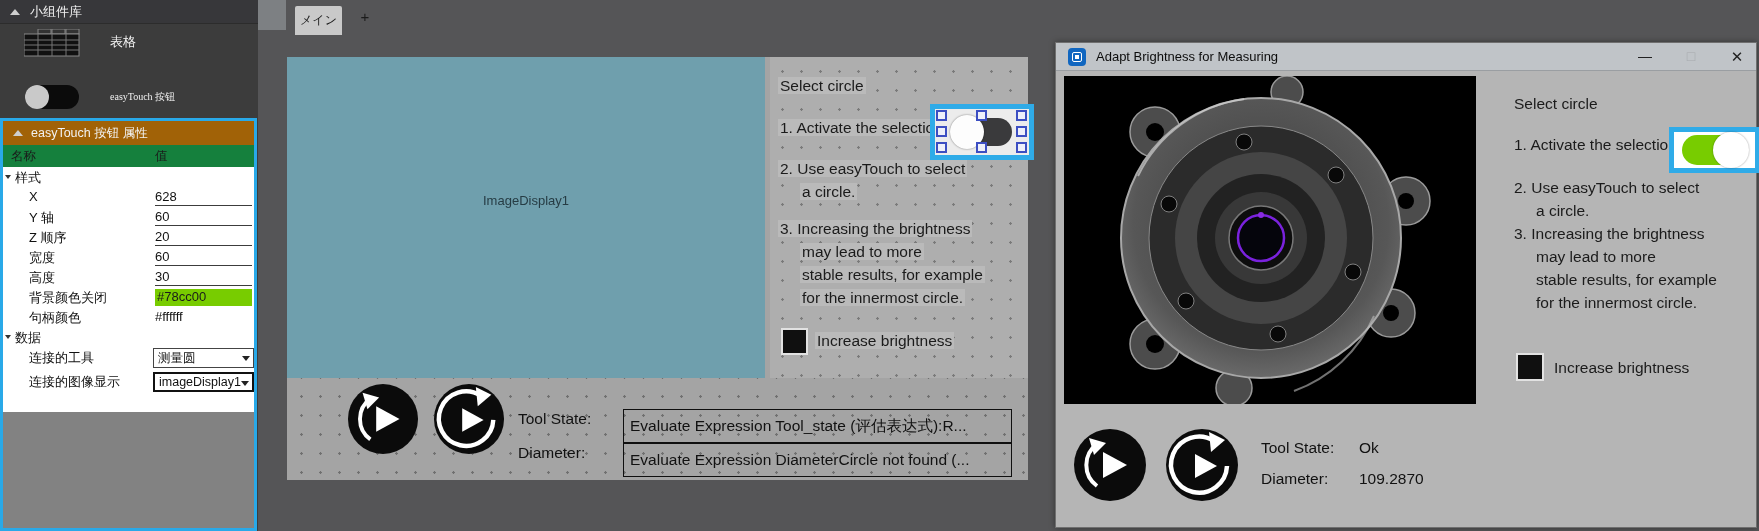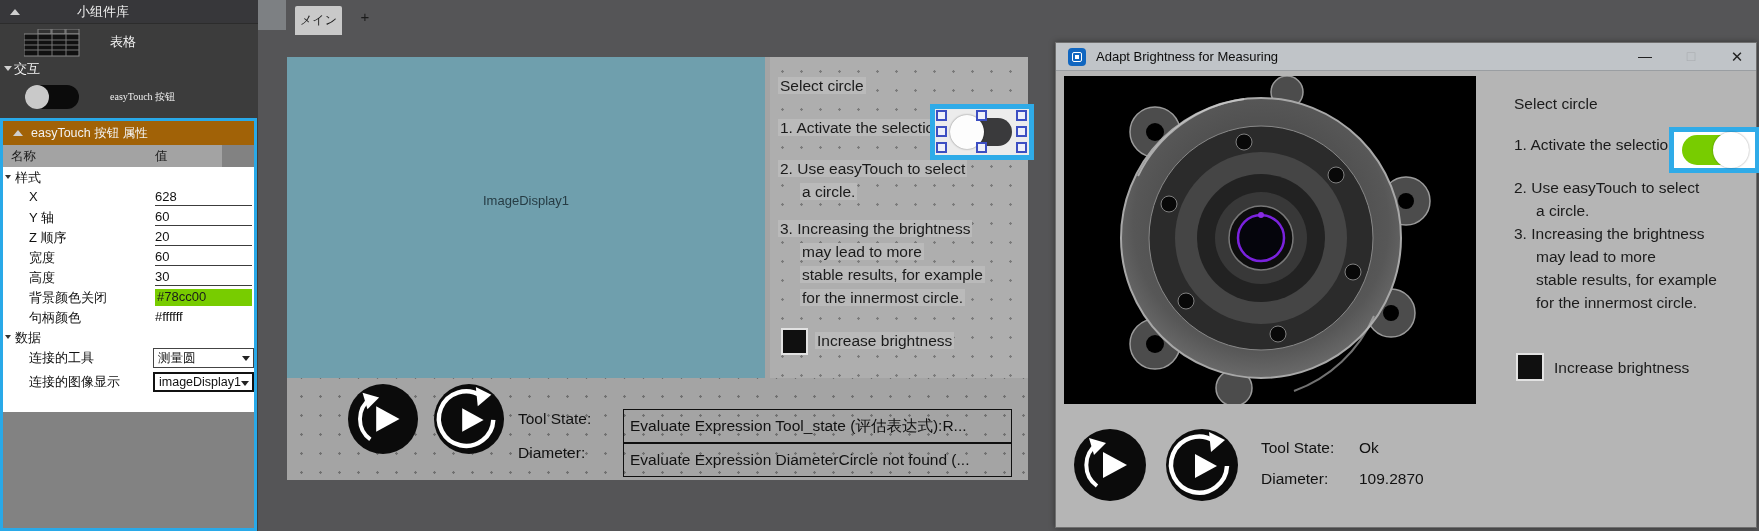--- a/index.html
+++ b/index.html
@@ -2,40 +2,40 @@
 <html><head>
 <meta charset="utf-8">
 <style>
   * { margin:0; padding:0; box-sizing:border-box; }
   html,body { background:#555557; }
   body { font-family:"Liberation Sans", sans-serif; }
   .screen { position:relative; width:1759px; height:531px; overflow:hidden; background:#555557; }
 
   
   .left-panel { position:absolute; left:0; top:0; width:258px; height:531px; background:#3c3c3c; }
-  .lib-header { position:absolute; left:0; top:0; width:258px; height:24px; background:#37373a; color:#f0f0f0; font-size:13px; line-height:24px; border-bottom:1px solid #2c2c2c;padding-left:47px; }
+  .lib-header { position:absolute; left:0; top:0; width:258px; height:24px; background:#37373a; color:#f0f0f0; font-size:13px; line-height:24px; border-bottom:1px solid #2c2c2c; }
   .lib-header .txt { margin-left:30px; }
   .tri-up { position:absolute; left:10px; top:9px; width:0; height:0; border-left:5px solid transparent; border-right:5px solid transparent; border-bottom:6px solid #cfcfcf; }
   .lib-item-table { position:absolute; left:0; top:27px; width:258px; height:30px; }
   .lib-item-table .lbl { position:absolute; left:110px; top:6px; color:#f2f2f2; font-size:13px; }
   .table-icon { position:absolute; left:24px; top:2px; }
   .lib-section { position:absolute; left:0; top:60px; width:258px; height:18px; color:#f2f2f2; font-size:13px; }
   .lib-section .txt { margin-left:14px; }
   .chev-dn { position:absolute; left:4px; top:6px; width:0; height:0; border-left:4px solid transparent; border-right:4px solid transparent; border-top:5px solid #cfcfcf; }
   .lib-item-toggle { position:absolute; left:0; top:82px; width:258px; height:32px; }
   .lib-item-toggle .lbl { position:absolute; left:110px; top:8px; color:#f2f2f2; font-size:10px;font-family:Liberation Serif, serif; }
   .lib-toggle-pill { position:absolute; left:25px; top:3px; width:54px; height:24px; background:#0b0b0b; border-radius:12px; }
   .lib-toggle-knob { position:absolute; left:0px; top:0px; width:24px; height:24px; background:#c9c9c9; border-radius:50%; }
 
   
   .props { position:absolute; left:0; top:118px; width:257px; height:413px; border:3px solid #29a9e8; background:#828282; }
   .props-header { position:absolute; left:0; top:0; width:251px; height:24px; background:#a16207; color:#f2f2f2; font-size:12.5px; line-height:24px; }
   .props-header .txt { margin-left:28px; }
   .props-header .tri-up { left:10px; top:9px; }
-  .props-colhdr { position:absolute; left:0; top:24px; width:219px; height:22px; background:#a3a3a3; color:#1a1a1a; font-size:12.5px; line-height:22px; }
+  .props-colhdr { position:absolute; left:0; top:24px; width:251px; height:22px; background:#15803d; color:#1a1a1a; font-size:12.5px; line-height:22px; }
   .props-colhdr .c1 { position:absolute; left:8px; }
   .props-colhdr .c2 { position:absolute; left:152px; }
   .props-rows { position:absolute; left:0; top:46px; width:251px; height:245px; background:#ffffff; }
   .prow { position:relative; height:20px; font-size:13px; color:#111; }
   .prow.dd { height:24px; }
   .plabel { position:absolute; left:26px; top:2px; white-space:nowrap; }
   .prow.group .plabel { left:12px; }
   .prow .chev-dn2 { position:absolute; left:2px; top:8px; width:0; height:0; border-left:3.5px solid transparent; border-right:3.5px solid transparent; border-top:4.5px solid #333; }
   .pval { position:absolute; left:152px; top:2px; width:97px; white-space:nowrap; }
   .pval.underl { border-bottom:1px solid #3c3c3c; height:17px; }
@@ -134,24 +134,20 @@
           <line x1="0" y1="16" x2="55" y2="16" stroke="#777"></line>
           <line x1="0" y1="21" x2="55" y2="21" stroke="#777"></line>
           <line x1="14" y1="5" x2="14" y2="27" stroke="#777"></line>
           <line x1="28" y1="5" x2="28" y2="27" stroke="#777"></line>
           <line x1="42" y1="5" x2="42" y2="27" stroke="#777"></line>
         </svg>
       </span>
       <span class="lbl">表格</span>
     </div>
 
-    <div class="lib-section">
-      <span class="chev-dn"></span>
-      <span class="txt">交互</span>
-    </div>
 
     <div class="lib-item-toggle">
       <span class="lib-toggle-pill">
         <span class="lib-toggle-knob"></span>
       </span>
       <span class="lbl">easyTouch 按钮</span>
     </div>
 
     <div class="props">
       <div class="props-header">

